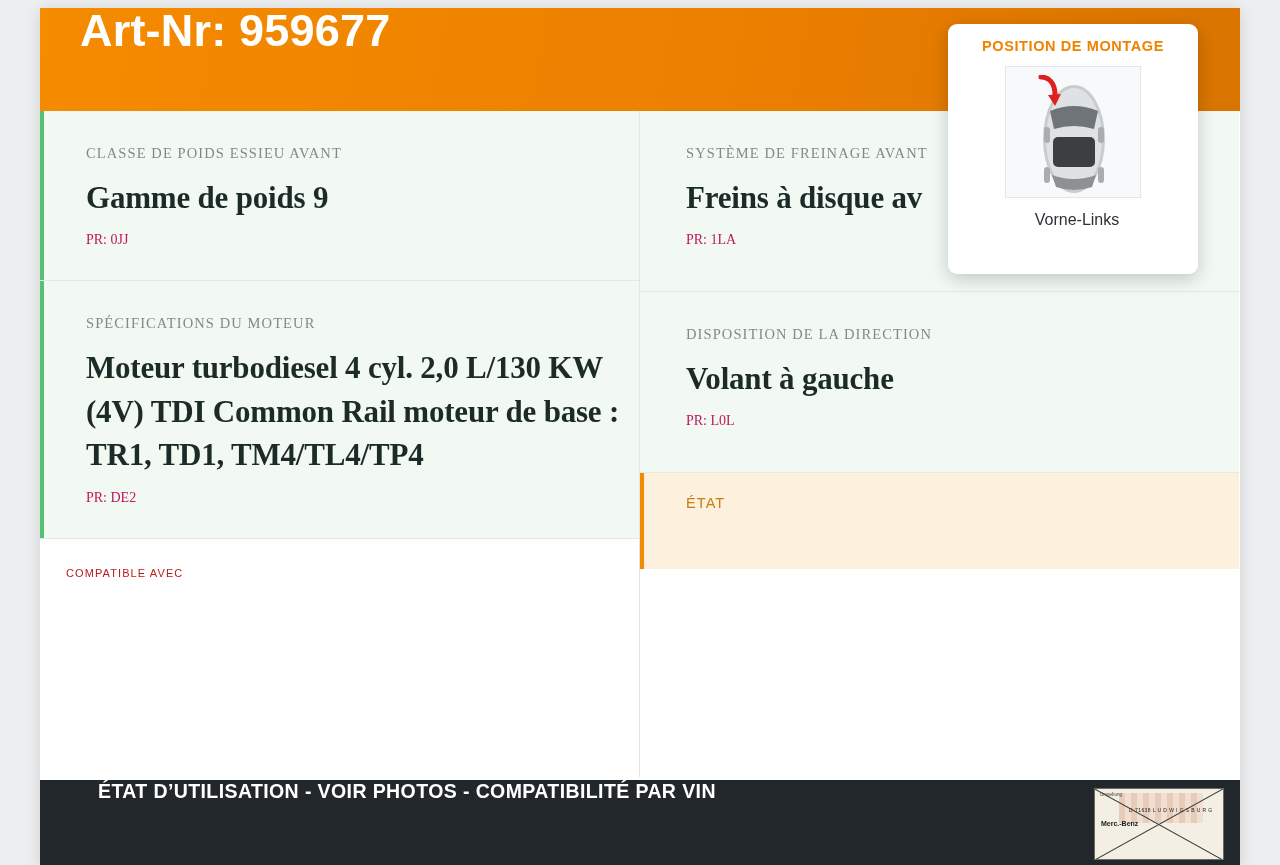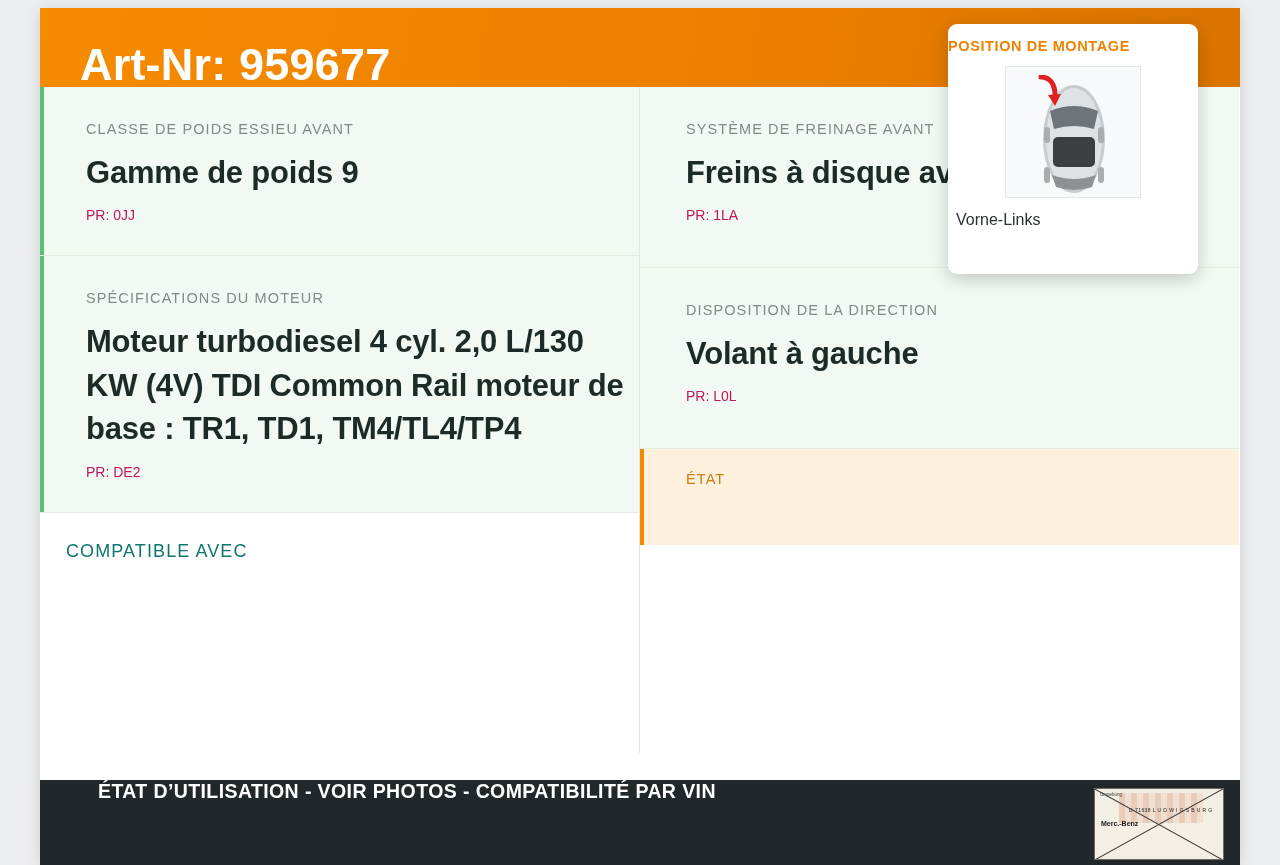--- a/index.html
+++ b/index.html
@@ -22,24 +22,24 @@
     top: 8px;
     width: 1200px;
     height: 857px;
     background: #ffffff;
     box-shadow: 0 2px 14px rgba(0,0,0,0.13);
     overflow: hidden;
   }
 
   
   .header {
-    height: 79px;
+    height: 103px;
     background: linear-gradient(100deg, #f58b00 0%, #ed8000 55%, #d97400 100%);
     display: flex;
-    align-items: flex-end;
+    align-items: flex-start;
     padding: 0 40px;
   }
   .header-title {
     color: #ffffff;
     font-size: 45px;
     font-weight: bold;
     letter-spacing: 0.2px;
     line-height: 1;
   }
 
@@ -55,20 +55,21 @@
   }
   .col-right {
     width: 599px;
   }
 
   .spec {
     position: relative;
     padding: 34px 0 32px 46px;
     background: #f2f9f2;
     border-bottom: 1px solid #e2eae2;
+    font-family: Liberation Serif, serif;
   }
   .spec.green::before {
     content: "";
     position: absolute;
     left: 0; top: 0; bottom: 0;
     width: 4px;
     background: #56c271;
   }
   .spec-label {
     font-size: 14.5px;
@@ -118,23 +119,23 @@
   .state-value {
     font-size: 20px;
     color: #2a2a2a;
   }
 
   .compat {
     padding: 28px 40px 30px 26px;
     background: #ffffff;
   }
   .compat-label {
-    font-size: 18px;
+    font-size: 11px;
     letter-spacing: 1.1px;
-    color: #0f766e;
+    color: #b91c1c;
     text-transform: uppercase;
     margin-bottom: 12px;
   }
   .compat-text {
     font-size: 19.5px;
     font-weight: bold;
     color: #232323;
     line-height: 1.52;
     max-width: 560px;
   }
@@ -217,20 +218,21 @@
   
   .pos-card {
     position: absolute;
     right: 42px;
     top: 16px;
     width: 250px;
     height: 250px;
     background: #ffffff;
     border-radius: 9px;
     box-shadow: 0 5px 18px rgba(0,0,0,0.20);
+    text-align: center;
     padding-top: 14px;
     z-index: 5;
   }
   .pos-title {
     color: #ef8300;
     font-size: 14.5px;
     font-weight: bold;
     letter-spacing: 0.6px;
     text-transform: uppercase;
   }

